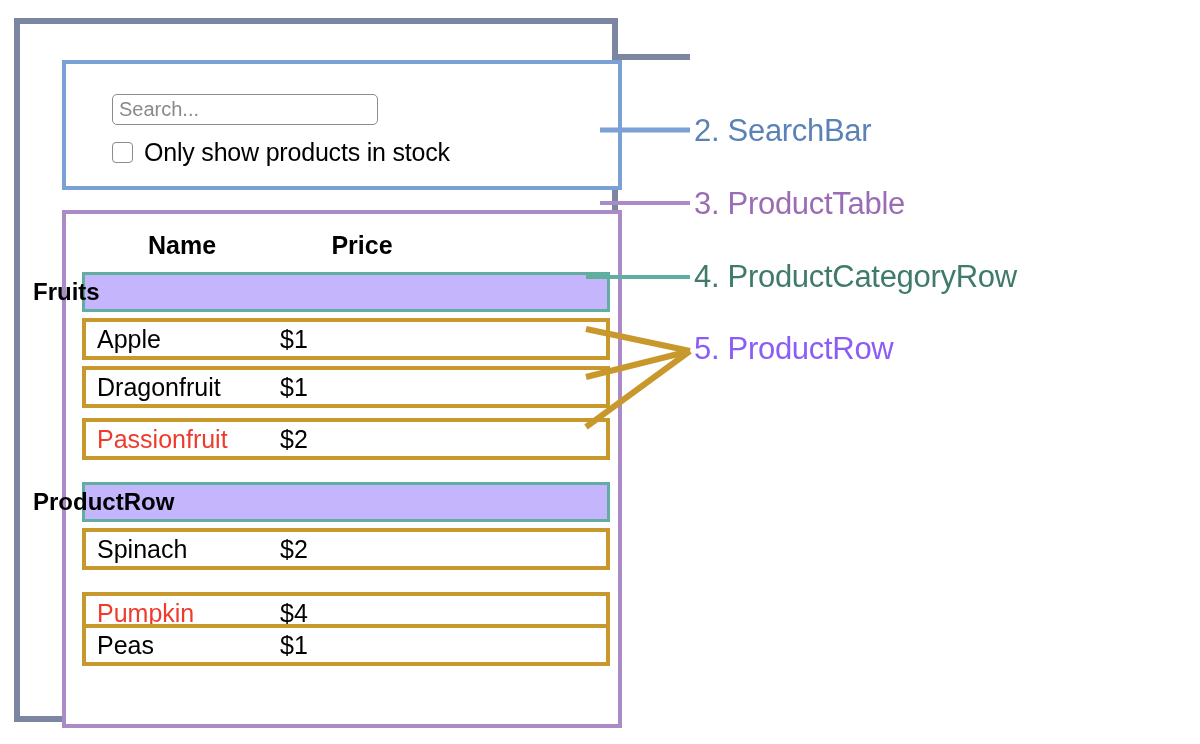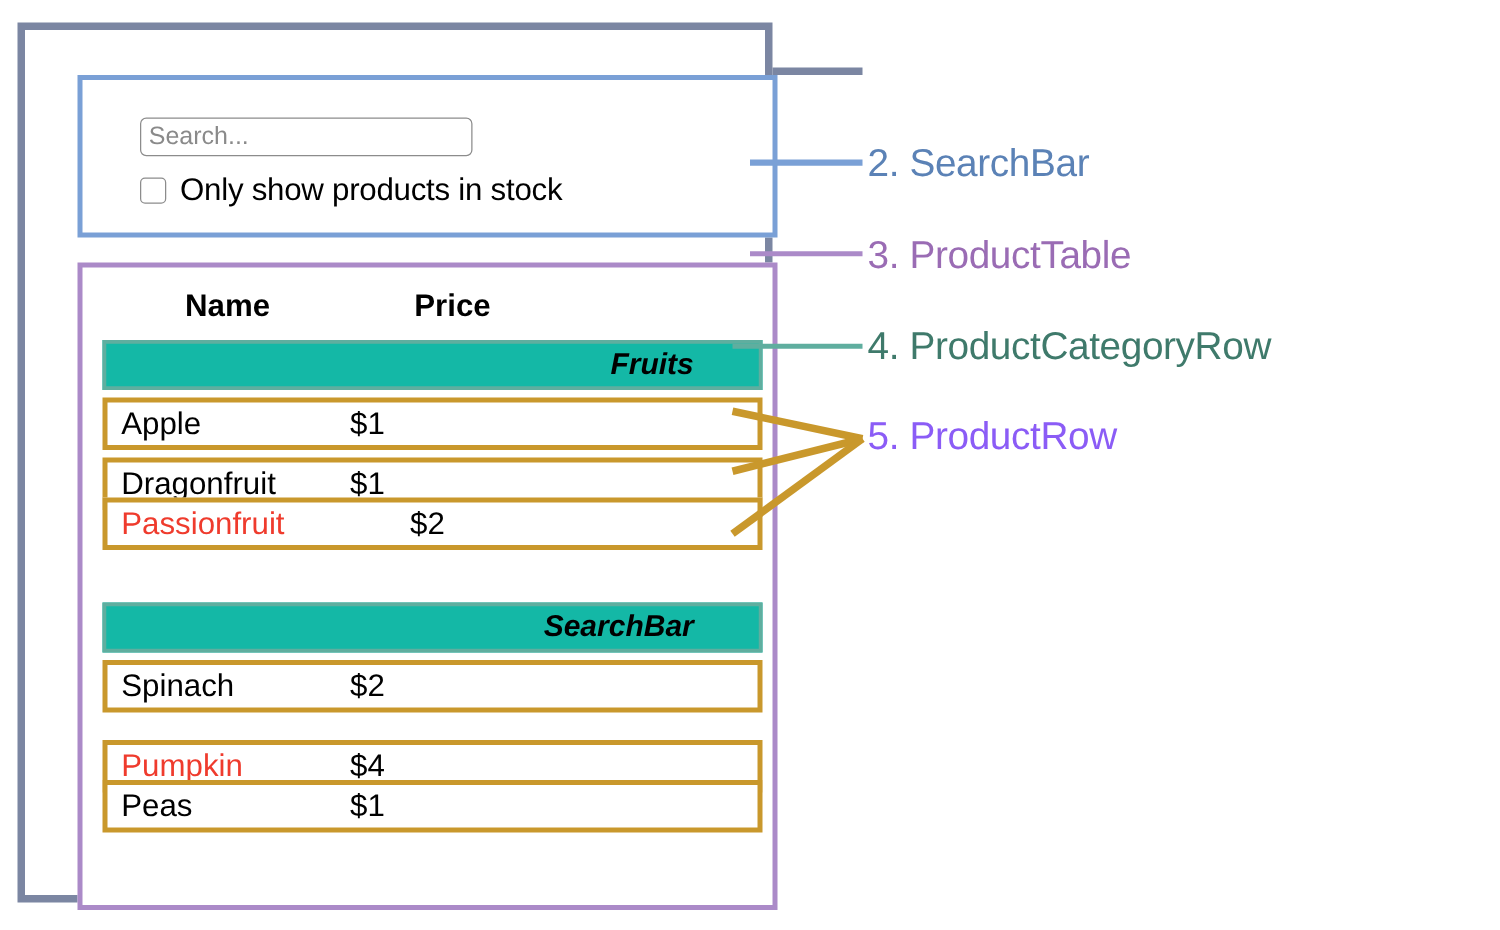--- a/index.html
+++ b/index.html
@@ -119,25 +119,24 @@
   .th-name { width: 200px; }
   .th-price { width: 160px; }
 
   .category-row {
     position: absolute;
     left: 16px;
     width: 528px;
     height: 40px;
     box-sizing: border-box;
     border: 3.5px solid #5fae9f;
-    background: #14b8a6;
-    display: flex;
-    align-items: center;
-    justify-content: flex-end;
-    font-style: italic;
+    background: #c4b5fd;
+    display: flex;
+    align-items: center;
+    justify-content: flex-start;
   }
   .category-row .cat-label {
     font-size: 24px;
     font-weight: bold;
     color: #000000;
     position: relative;
     left: -52px;
   }
 
   .product-row {
@@ -216,27 +215,27 @@
       <div class="product-row" style="top:104px;">
         <span class="pr-name">Apple</span>
         <span class="pr-price">$1</span>
       </div>
 
       <div class="product-row" style="top:152px;">
         <span class="pr-name">Dragonfruit</span>
         <span class="pr-price">$1</span>
       </div>
 
-      <div class="product-row" style="top:184px;gap:48px;">
+      <div class="product-row" style="top:204px;">
         <span class="pr-name out-of-stock">Passionfruit</span>
         <span class="pr-price">$2</span>
       </div>
 
       <div class="category-row" style="top:268px;">
-        <span class="cat-label">SearchBar</span>
+        <span class="cat-label">ProductRow</span>
       </div>
 
       <div class="product-row" style="top:314px;">
         <span class="pr-name">Spinach</span>
         <span class="pr-price">$2</span>
       </div>
 
       <div class="product-row" style="top:378px;">
         <span class="pr-name out-of-stock">Pumpkin</span>
         <span class="pr-price">$4</span>

